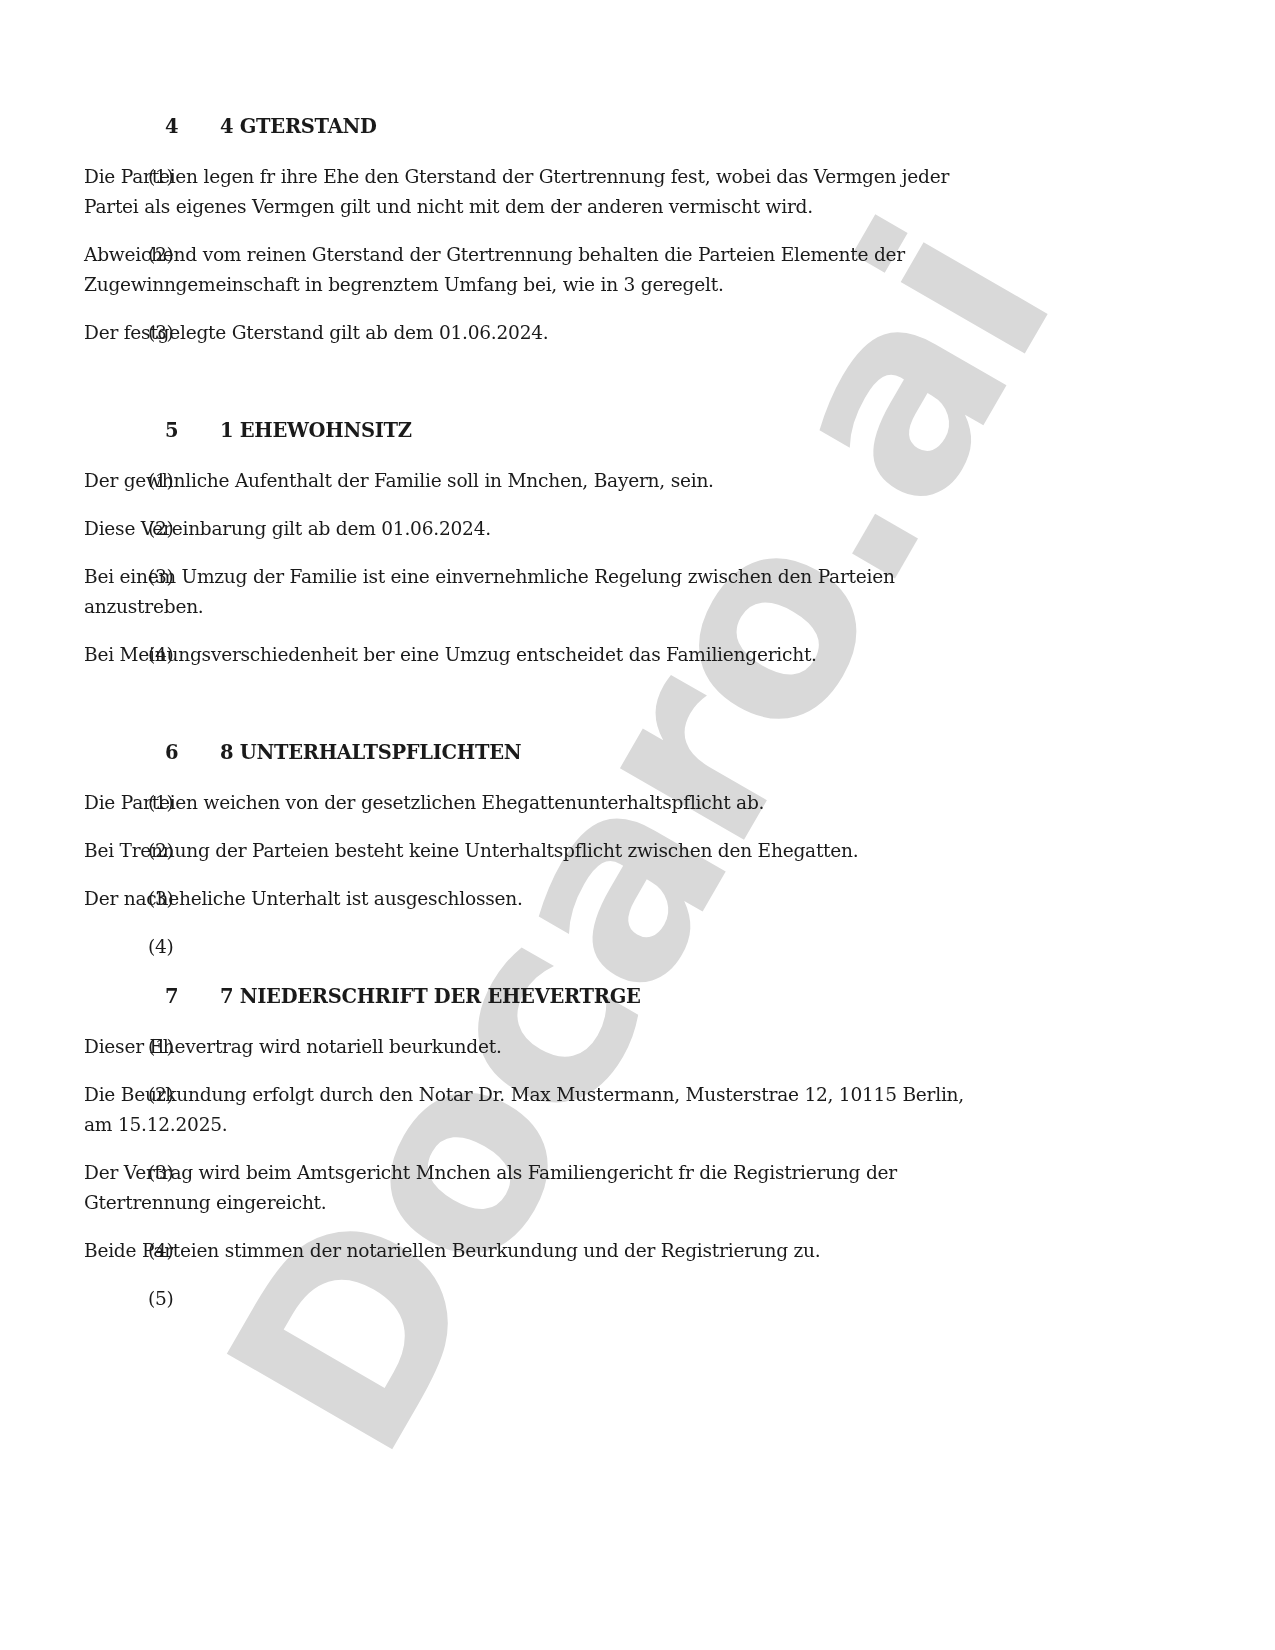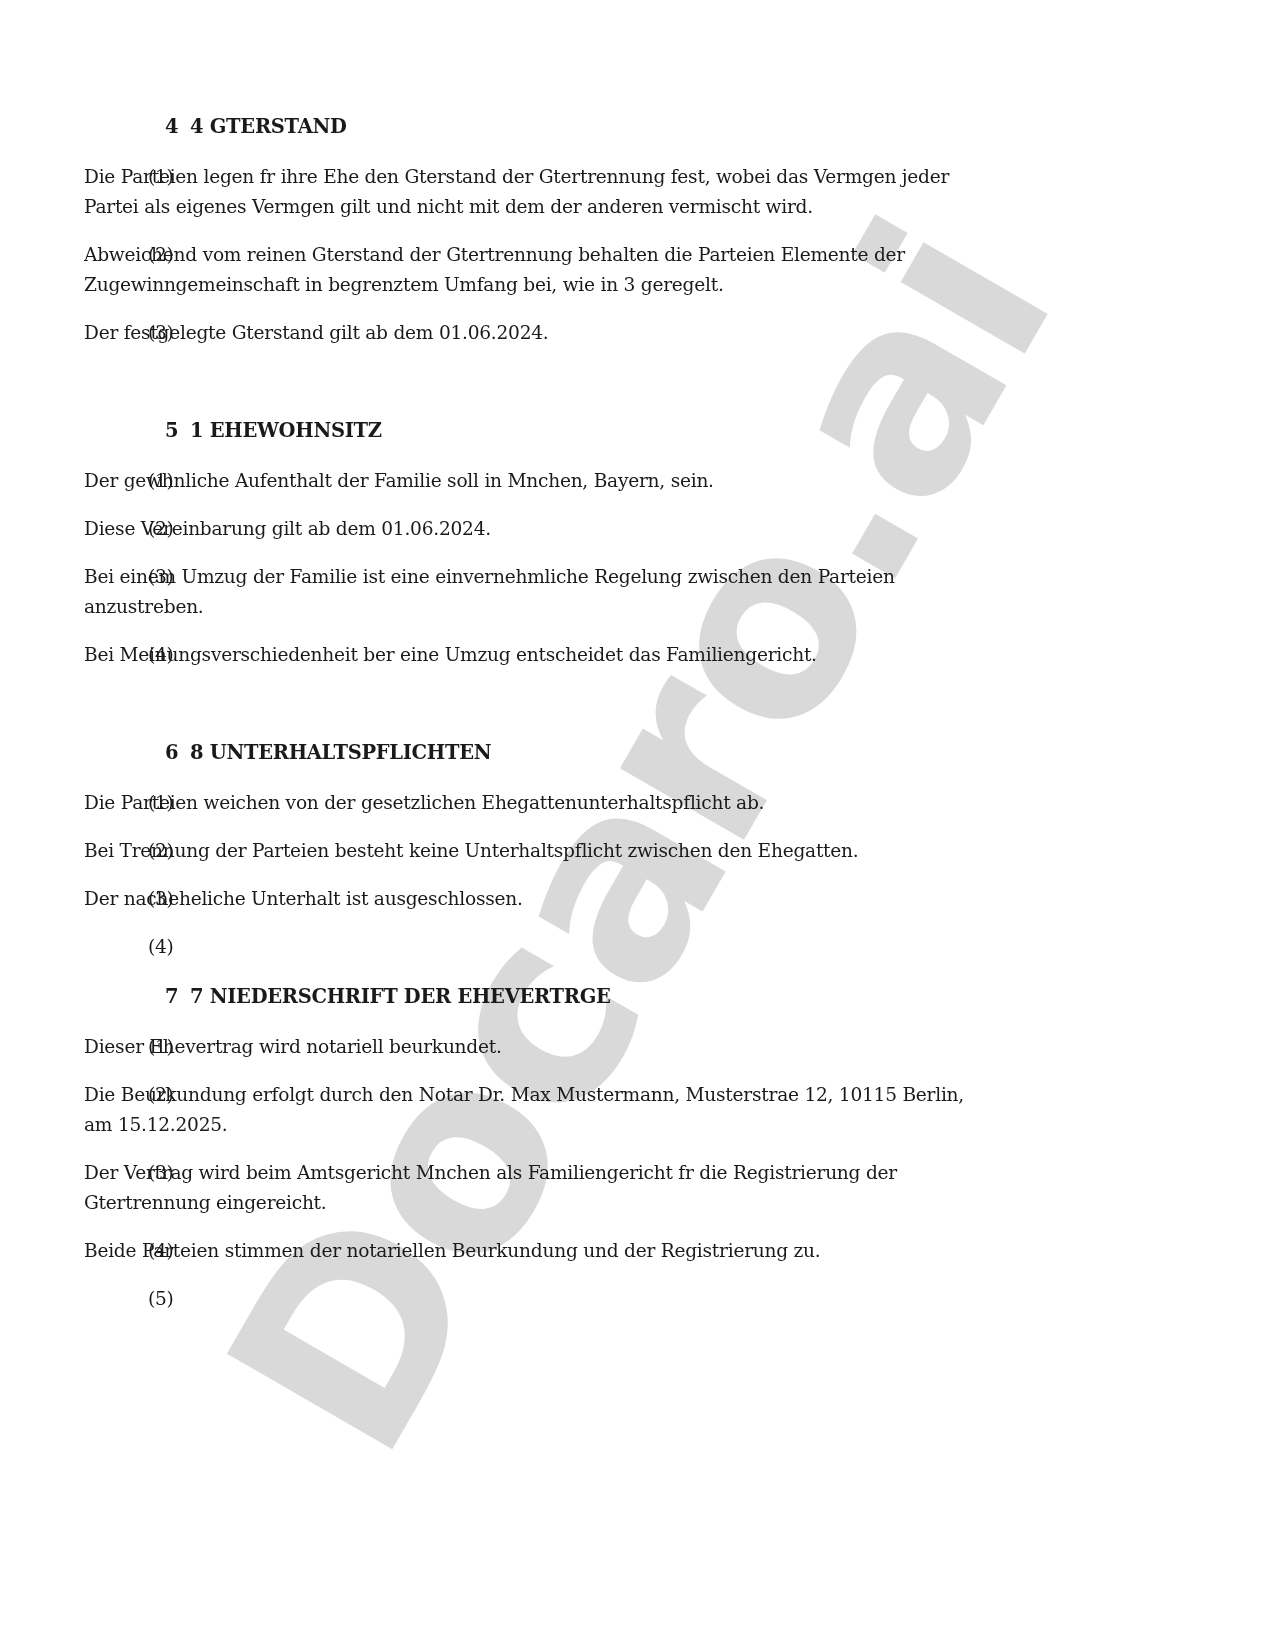--- a/index.html
+++ b/index.html
@@ -54,21 +54,21 @@
       margin-bottom: 20px;
       font-family: "DejaVu Serif", "Liberation Serif", serif;
       letter-spacing: -0.3px;
     }
     .section-num {
       position: absolute;
       left: 165px;
     }
     .section-title {
       position: absolute;
-      left: 190px;
+      left: 220px;
     }
     .clause {
       position: relative;
       font-size: 18.6px;
       line-height: 30px;
       margin-bottom: 18px;
       letter-spacing: -0.25px;
     }
     .clause-num {
       position: absolute;

